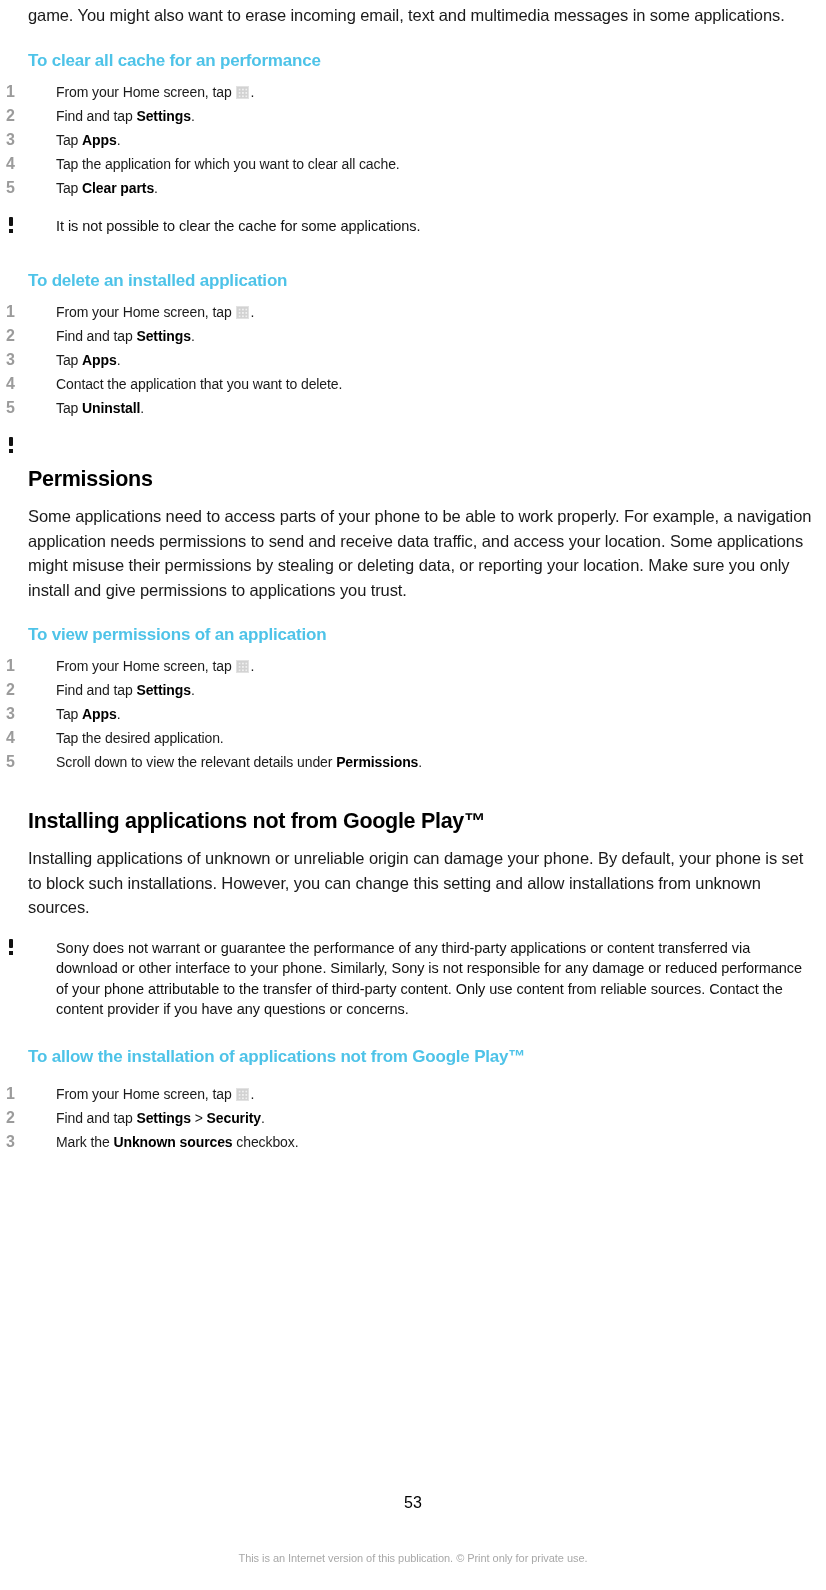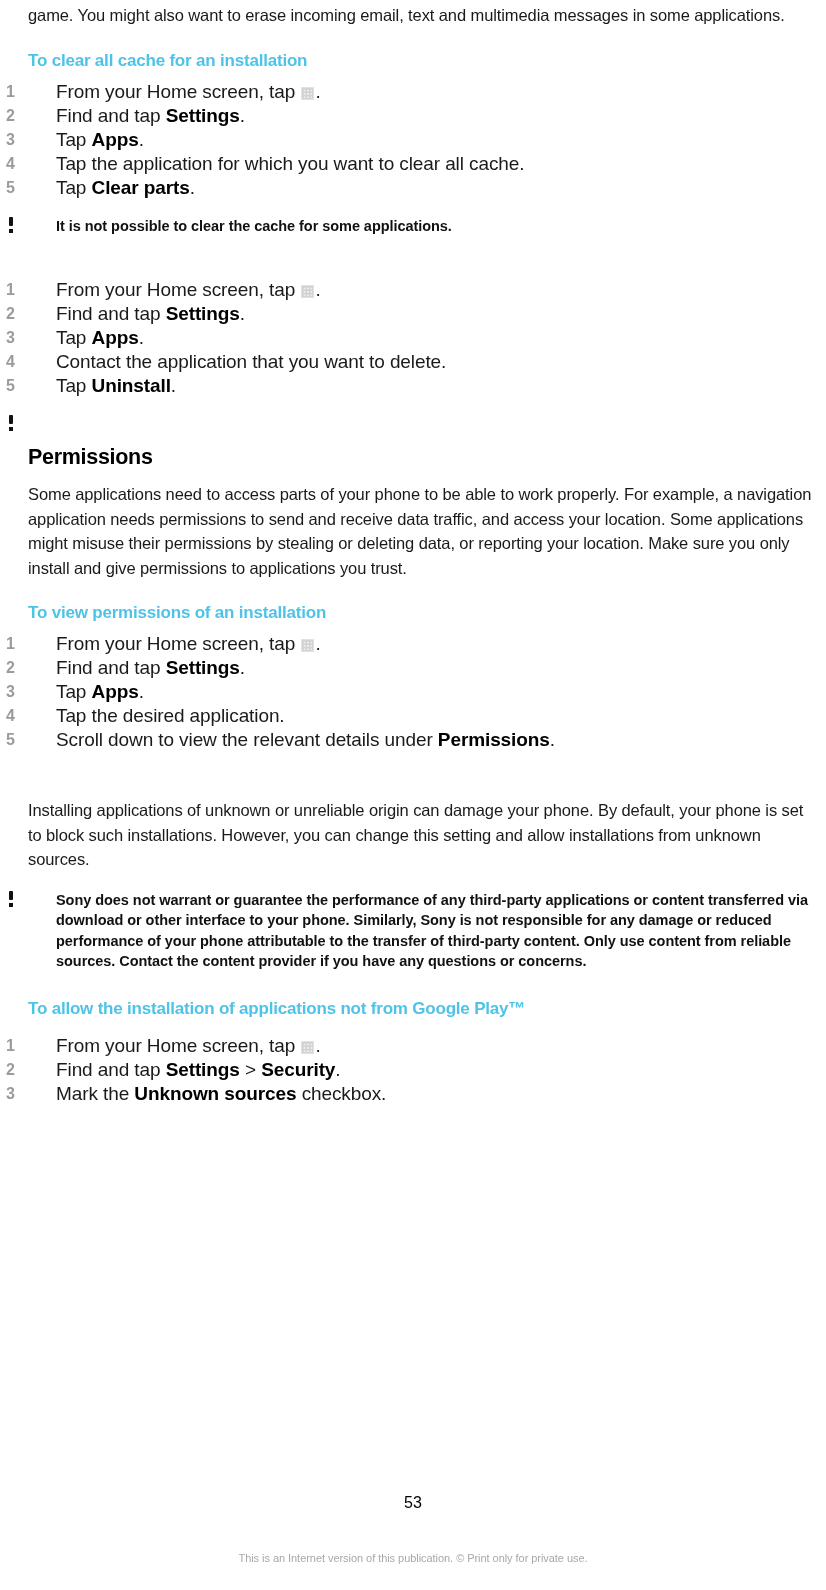--- a/index.html
+++ b/index.html
@@ -59,21 +59,21 @@
   
   ol.steps {
     list-style: none;
     margin: 0;
     padding: 0;
     counter-reset: stepc;
   }
   ol.steps > li {
     position: relative;
     counter-increment: stepc;
-    font-size: 19px;
+    font-size: 14px;
     line-height: 24px;
     color: #1a1a1a;
     padding-left: 28px;
     letter-spacing: -0.1px;
   }
   ol.steps > li::before {
     content: counter(stepc);
     position: absolute;
     left: -22px;
     top: 0;
@@ -84,21 +84,21 @@
     font-size: 16px;
   }
   ol.steps > li b { font-weight: bold; color: #000; }
 
   
   .note {
     position: relative;
     padding-left: 28px;
     font-size: 14.5px;
     line-height: 20.5px;
-    font-weight: bold;
+    font-weight: normal;
     color: #111111;
     letter-spacing: -0.05px;
   }
   .note .bang {
     position: absolute;
     left: -22px;
     top: 0px;
     width: 14px;
     height: 20px;
     display: block;
@@ -173,21 +173,21 @@
 </style>
 </head>
 <body>
 
 <div class="page">
 
   <p class="para top">game. You might also want to erase incoming email, text and multimedia messages in some applications.</p>
 
   <div class="sp-22"></div>
 
-  <h3 class="proc-heading">To clear all cache for an installation</h3>
+  <h3 class="proc-heading">To clear all cache for an performance</h3>
   <div class="sp-8"></div>
   <ol class="steps">
     <li><span>From your Home screen, tap </span><span class="appgrid"></span><span>.</span></li>
     <li><span>Find and tap </span><b>Settings</b><span>.</span></li>
     <li><span>Tap </span><b>Apps</b><span>.</span></li>
     <li><span>Tap the application for which you want to clear all cache.</span></li>
     <li><span>Tap </span><b>Clear parts</b><span>.</span></li>
   </ol>
 
   <div class="sp-16"></div>
@@ -195,20 +195,21 @@
   <div class="note">
     <span class="bang">
         <span class="stem"></span>
         <span class="dot"></span>
       </span>
     <span>It is not possible to clear the cache for some applications.</span>
   </div>
 
   <div class="sp-34"></div>
 
+  <h3 class="proc-heading">To delete an installed application</h3>
   <div class="sp-8"></div>
   <ol class="steps">
     <li><span>From your Home screen, tap </span><span class="appgrid"></span><span>.</span></li>
     <li><span>Find and tap </span><b>Settings</b><span>.</span></li>
     <li><span>Tap </span><b>Apps</b><span>.</span></li>
     <li><span>Contact the application that you want to delete.</span></li>
     <li><span>Tap </span><b>Uninstall</b><span>.</span></li>
   </ol>
 
   <div class="sp-16"></div>
@@ -221,32 +222,33 @@
   </div>
 
   <div class="sp-30"></div>
 
   <h2 class="section-heading">Permissions</h2>
   <div class="sp-12"></div>
   <p class="para">Some applications need to access parts of your phone to be able to work properly. For example, a navigation application needs permissions to send and receive data traffic, and access your location. Some applications might misuse their permissions by stealing or deleting data, or reporting your location. Make sure you only install and give permissions to applications you trust.</p>
 
   <div class="sp-22"></div>
 
-  <h3 class="proc-heading">To view permissions of an installation</h3>
+  <h3 class="proc-heading">To view permissions of an application</h3>
   <div class="sp-8"></div>
   <ol class="steps">
     <li><span>From your Home screen, tap </span><span class="appgrid"></span><span>.</span></li>
     <li><span>Find and tap </span><b>Settings</b><span>.</span></li>
     <li><span>Tap </span><b>Apps</b><span>.</span></li>
     <li><span>Tap the desired application.</span></li>
     <li><span>Scroll down to view the relevant details under </span><b>Permissions</b><span>.</span></li>
   </ol>
 
   <div class="sp-34"></div>
 
+  <h2 class="section-heading">Installing applications not from Google Play™</h2>
   <div class="sp-12"></div>
   <p class="para">Installing applications of unknown or unreliable origin can damage your phone. By default, your phone is set to block such installations. However, you can change this setting and allow installations from unknown sources.</p>
 
   <div class="sp-18"></div>
 
   <div class="note">
     <span class="bang">
         <span class="stem"></span>
         <span class="dot"></span>
       </span>

